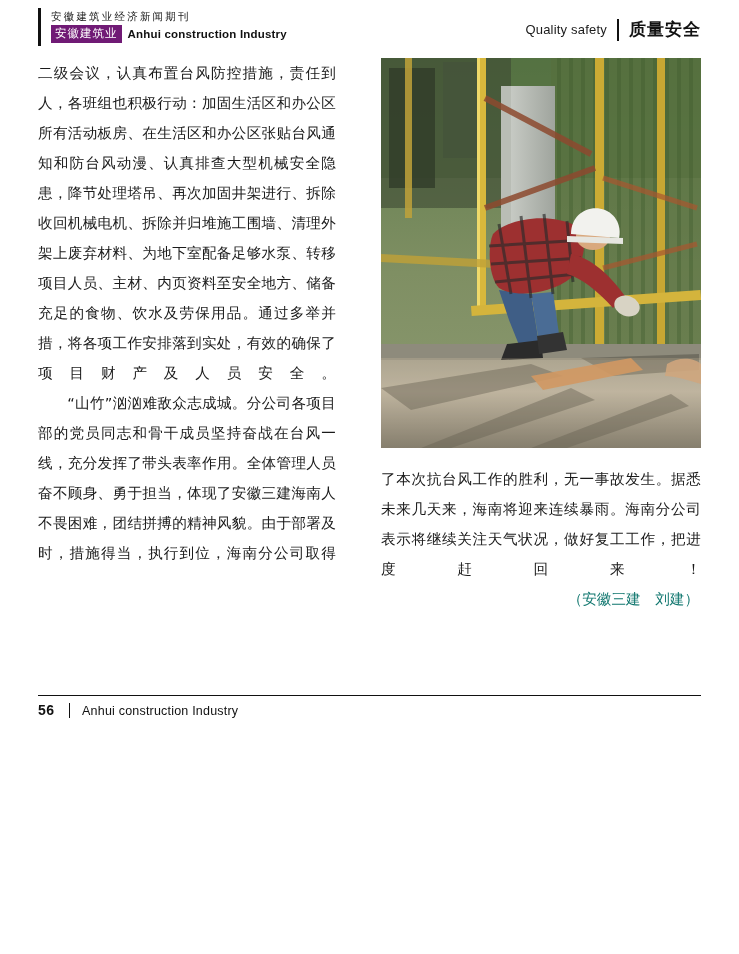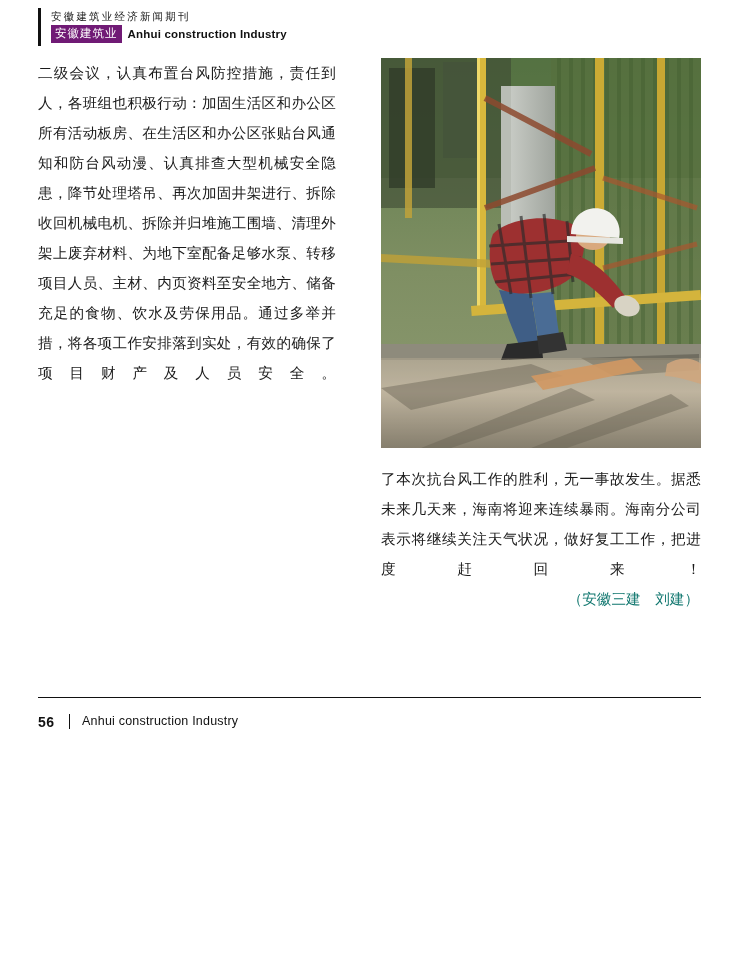--- a/index.html
+++ b/index.html
@@ -141,26 +141,26 @@
     overflow: hidden;
     background: #6d7a5a;
     margin-bottom: 16px;
   }
   .photo svg { display: block; }
 
   
   .footer {
     position: absolute;
     left: 38px;
-    bottom: 18px;
+    bottom: 30px;
     width: 663px;
-    padding-top: 16px;
+    padding-top: 6px;
     border-top: 1.5px solid #111;
     display: flex;
-    align-items: flex-start;
+    align-items: flex-end;
   }
   .footer-page {
     font-size: 14px;
     font-weight: bold;
     color: #111;
     letter-spacing: 0.5px;
   }
   .footer-sep {
     width: 1.5px;
     height: 15px;
@@ -179,24 +179,30 @@
 <div class="page">
 
   <div class="header">
     <div class="header-left">
       <div class="hl-top">安徽建筑业经济新闻期刊</div>
       <div class="hl-bottom">
         <span class="hl-cn-box">安徽建筑业</span>
         <span class="hl-en">Anhui construction Industry</span>
       </div>
     </div>
+    <div class="header-right">
+      <span class="hr-en">Quality safety</span>
+      <span class="hr-sep"></span>
+      <span class="hr-cn">质量安全</span>
+    </div>
   </div>
 
   <div class="col-left">
     <p class="para">二级会议，认真布置台风防控措施，责任到人，各班组也积极行动：加固生活区和办公区所有活动板房、在生活区和办公区张贴台风通知和防台风动漫、认真排查大型机械安全隐患，降节处理塔吊、再次加固井架进行、拆除收回机械电机、拆除并归堆施工围墙、清理外架上废弃材料、为地下室配备足够水泵、转移项目人员、主材、内页资料至安全地方、储备充足的食物、饮水及劳保用品。通过多举并措，将各项工作安排落到实处，有效的确保了项目财产及人员安全。</p>
+    <p class="para indent">“山竹”汹汹难敌众志成城。分公司各项目部的党员同志和骨干成员坚持奋战在台风一线，充分发挥了带头表率作用。全体管理人员奋不顾身、勇于担当，体现了安徽三建海南人不畏困难，团结拼搏的精神风貌。由于部署及时，措施得当，执行到位，海南分公司取得</p>
   </div>
 
   <div class="col-right">
     <div class="photo">
       <svg width="320" height="390" viewBox="0 0 320 390" xmlns="http://www.w3.org/2000/svg" aria-hidden="true">
         <defs>
           <linearGradient id="bgTop" x1="0" y1="0" x2="0" y2="1">
             <stop offset="0%" stop-color="#5c7a4a"></stop>
             <stop offset="55%" stop-color="#7f8f63"></stop>
             <stop offset="100%" stop-color="#8d9a72"></stop>

